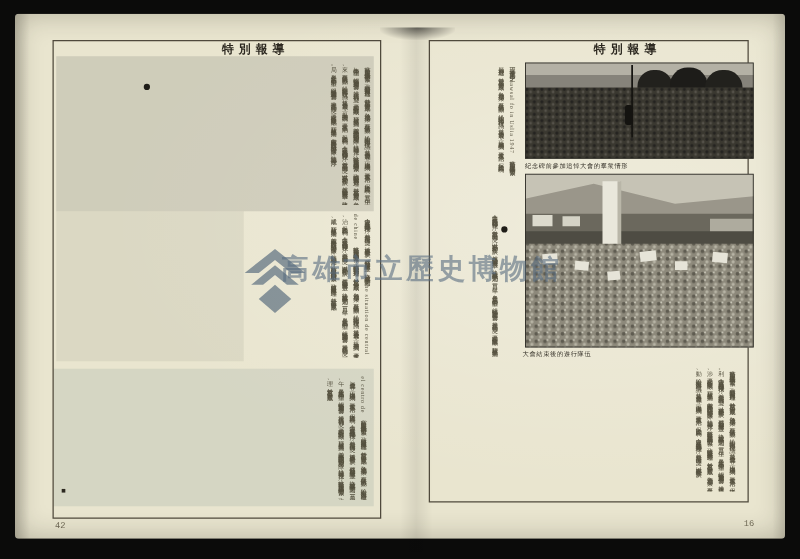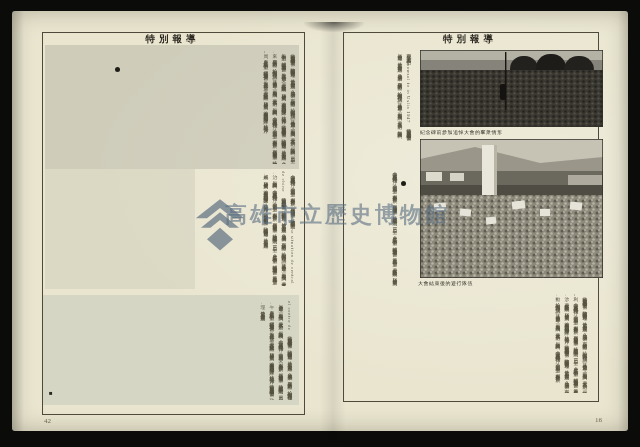--- a/index.html
+++ b/index.html
@@ -13,41 +13,41 @@
            #e9e5cf;
          box-shadow: inset 0 0 22px rgba(40,35,20,.28);}
   .crease{position:absolute;left:308px;top:11px;width:26px;height:420px;
           background:linear-gradient(90deg, transparent, rgba(0,0,0,.08) 50%, transparent);}
   .gutter-notch{position:absolute;left:292px;top:11px;width:60px;height:10px;
           background:radial-gradient(ellipse at 50% 0, rgba(0,0,0,.55), transparent 75%);}
   .frame{position:absolute;border:1px solid rgba(52,46,34,.85);}
   .frame.left{left:42px;top:32px;width:261px;height:381px;}
   .frame.right{left:343px;top:32px;width:254px;height:368px;}
   .header{position:absolute;top:33px;height:12px;text-align:center;
-          font-weight:bold;font-size:9.5px;letter-spacing:4px;color:#2d2921;}
+          font-weight:bold;font-size:9.5px;letter-spacing:4px;color:#2d2921;margin-left:32px;}
   .header.left{left:42px;width:261px;}
   .header.right{left:343px;width:254px;}
   .shade{position:absolute;pointer-events:none;}
   .shade.a{left:45px;top:45px;width:254px;height:124px;background:rgba(150,149,139,.30);}
   .shade.b{left:45px;top:169px;width:150px;height:120px;background:rgba(150,149,139,.16);}
   .shade.c{left:43px;top:295px;width:256px;height:110px;background:rgba(168,178,170,.30);}
   .vtext{position:absolute;writing-mode:vertical-rl;text-orientation:mixed;overflow:hidden;
          font-size:4.8px;line-height:9px;letter-spacing:.6px;color:#45402f;opacity:.9;}
   .la{left:50px;top:50px;width:247px;height:114px;}
   .lb{left:50px;top:171px;width:247px;height:115px;}
   .lc{left:52px;top:301px;width:242px;height:99px;}
   .rd1{left:347px;top:50px;width:66px;height:92px;}
   .rd2{left:347px;top:168px;width:52px;height:122px;}
   .re{left:351px;top:293px;width:238px;height:100px;}
   .bullet{position:absolute;width:5px;height:5px;border-radius:50%;background:#1f1d18;}
   .bullet.l{left:115px;top:67px;}
   .bullet.r{left:401px;top:181px;}
   .pmark{position:absolute;left:49px;top:390px;font-size:6px;color:#2c281f;}
   .pagenum{position:absolute;font-size:7px;color:#564f3d;opacity:.85;
-           font-family:Liberation Serif, serif;}
+           font-family:Liberation Mono, monospace;}
   .pagenum.left{left:44px;top:417px;}
   .pagenum.right{left:595px;top:416px;}
   .photo{position:absolute;left:420px;width:183px;display:block;}
   .photo.one{top:50px;height:77px;}
   .photo.two{top:139px;height:139px;}
   .caption{position:absolute;font-size:5px;color:#312d25;letter-spacing:.5px;white-space:nowrap;}
   .caption.one{left:420px;top:129px;}
   .caption.two{left:418px;top:280px;}
   .watermark{position:absolute;left:192px;top:197px;width:270px;height:52px;z-index:9;
              pointer-events:none;}

